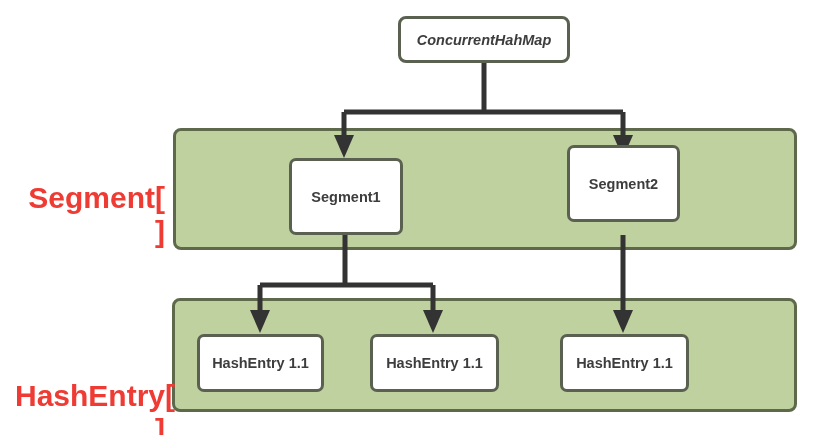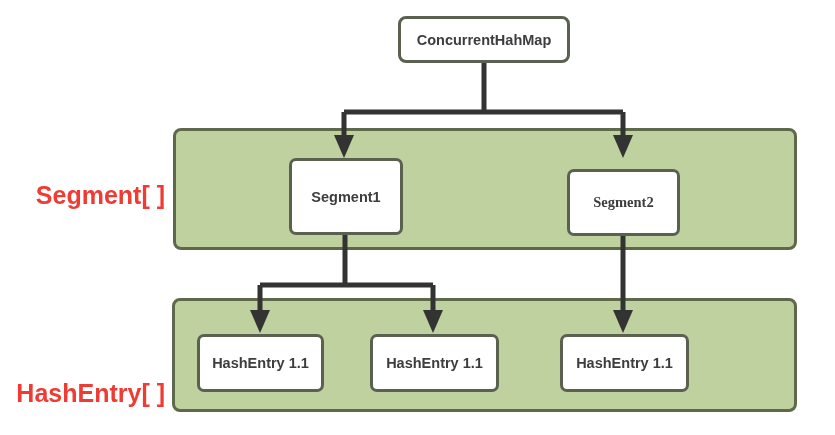--- a/index.html
+++ b/index.html
@@ -27,21 +27,21 @@
     border-radius:8px;
     box-sizing:border-box;
     z-index:1;
   }
   .band.segment{left:173px;top:128px;width:624px;height:122px;}
   .band.hashentry{left:172px;top:298px;width:625px;height:114px;}
   .band-label{
     position:absolute;
     color:var(--label_red);
     font-weight:bold;
-    font-size:25px;
+    font-size:30px;
     text-align:right;
     width:150px;
     left:15px;
     z-index:2;
     letter-spacing:0px;
   }
   .band-label.segment{top:181px;}
   .band-label.hashentry{top:345px;margin-top:34px;}
   .node{
     position:absolute;
@@ -50,23 +50,23 @@
     border-radius:7px;
     box-sizing:border-box;
     display:flex;
     align-items:center;
     justify-content:center;
     color:var(--text_dark);
     font-weight:bold;
     font-size:14.5px;
     z-index:3;
   }
-  .node.root{left:398px;top:16px;width:172px;height:47px;border-radius:8px;}
+  .node.root{left:398px;top:16px;width:172px;height:47px;border-radius:8px;font-style:italic;}
   .node.seg1{left:289px;top:158px;width:114px;height:77px;}
-  .node.seg2{left:567px;top:169px;width:113px;height:67px;font-family:Liberation Serif, serif;}
+  .node.seg2{left:567px;top:145px;width:113px;height:77px;}
   .node.he1{left:197px;top:334px;width:127px;height:58px;}
   .node.he2{left:370px;top:334px;width:129px;height:58px;}
   .node.he3{left:560px;top:334px;width:129px;height:58px;}
   svg.connectors{
     position:absolute;left:0;top:0;width:835px;height:435px;
     z-index:2;pointer-events:none;
   }
   .connector{stroke:var(--arrow);stroke-width:5;fill:none;}
   .arrowhead{fill:var(--arrow);stroke:none;}
 </style>

